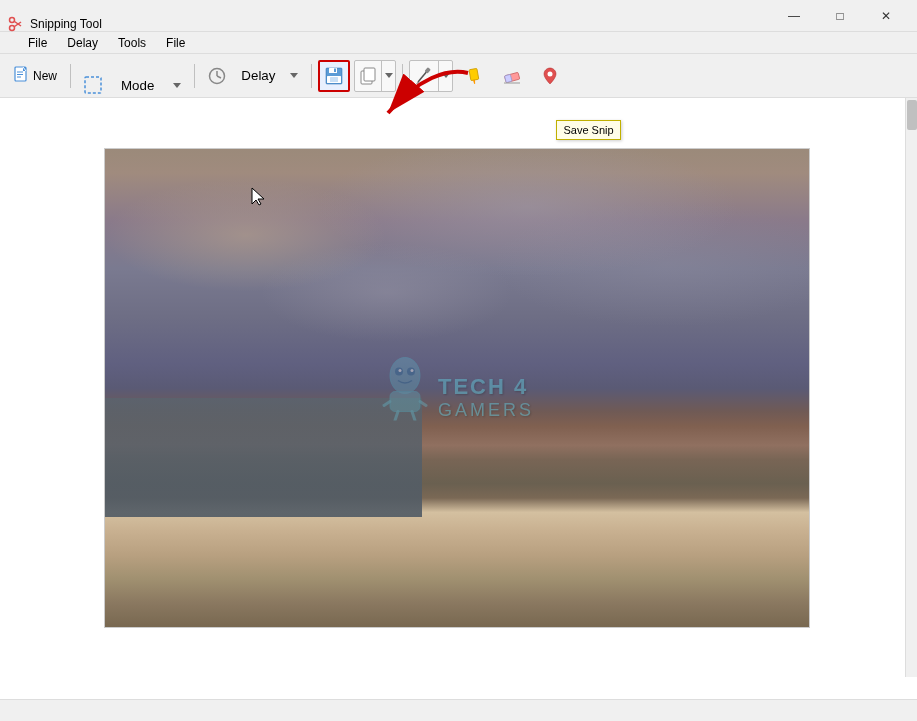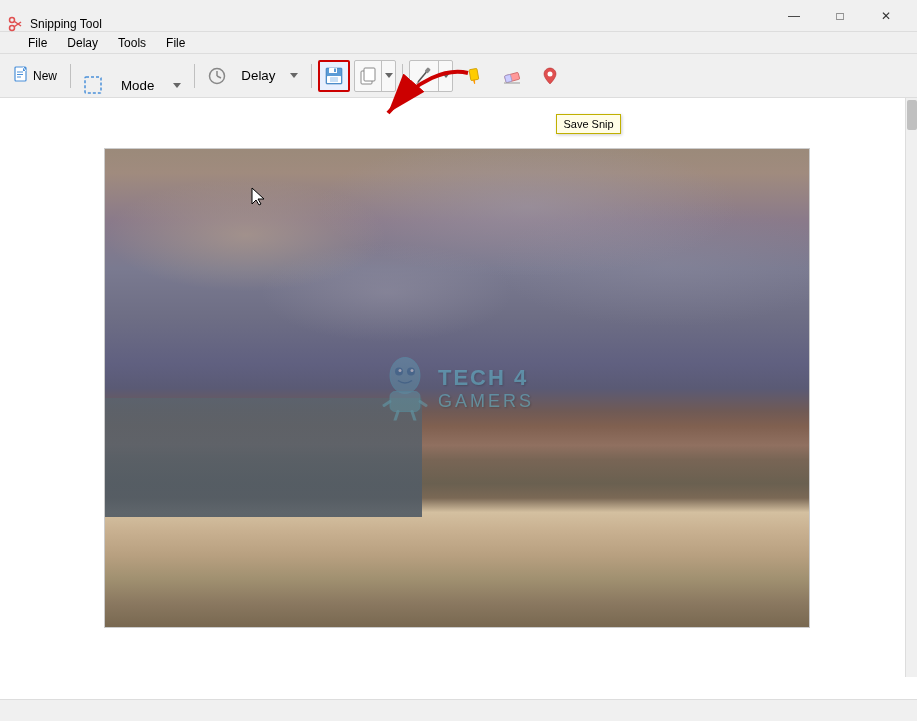--- a/index.html
+++ b/index.html
@@ -111,21 +111,21 @@
       height: 32px;
       border: 2px solid #cc0000;
       background: #e8f0fe;
       cursor: pointer;
       border-radius: 2px;
     }
 
     
     .tooltip {
       position: absolute;
-      top: 54px;
+      top: 60px;
       left: 238px;
       background: #fffde7;
       border: 1px solid #c0b000;
       padding: 3px 6px;
       font-size: 11px;
       color: #000;
       z-index: 100;
       white-space: nowrap;
       box-shadow: 1px 1px 3px rgba(0,0,0,0.2);
     }
@@ -236,21 +236,21 @@
       );
     }
 
     
     .watermark {
       position: absolute;
       top: 50%;
       left: 50%;
       transform: translate(-50%, -50%);
       display: flex;
-      align-items: center;
+      align-items: flex-end;
       gap: 8px;
       opacity: 0.6;
     }
     .watermark-text {
       display: flex;
       flex-direction: column;
     }
     .watermark-tech4 {
       font-size: 22px;
       font-weight: bold;

